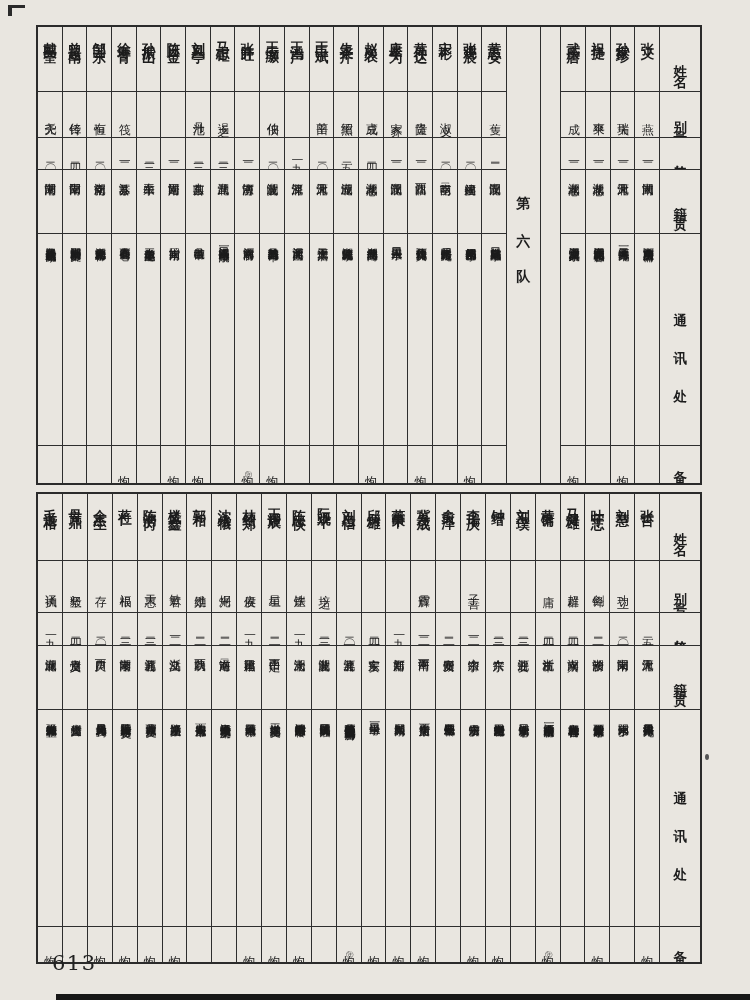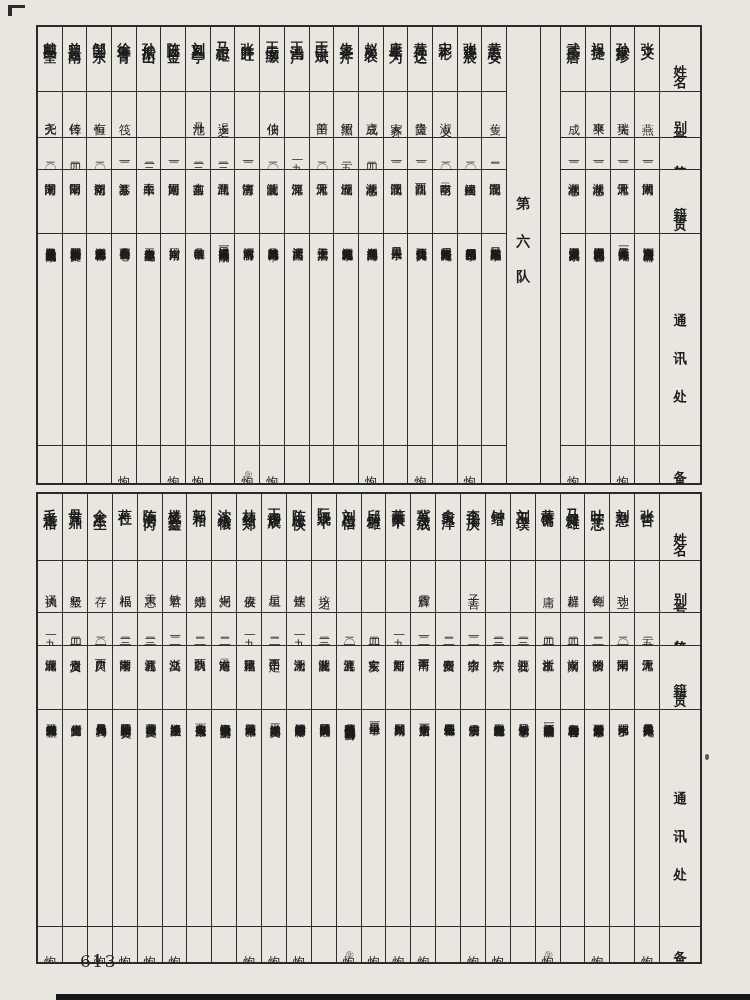--- a/index.html
+++ b/index.html
@@ -45,21 +45,21 @@
   .note-t{font-size:12.5px;}
   .mark{font-size:8px;letter-spacing:0;}
 
   .hl{font-weight:600;font-size:13.5px;line-height:1;}
   .h-cell{align-items:center;}
   .hl-2{letter-spacing:0.85em;text-indent:0.85em;}
   .hl-addr{letter-spacing:2.8em;text-indent:2.8em;}
   .squad-t{font-size:14px;font-weight:600;letter-spacing:2.6em;margin-top:158px;line-height:1;}
 
   .page-num{position:absolute;left:52px;top:951px;font-family:"DejaVu Serif",serif;
-            font-size:17px;letter-spacing:1.5px;color:#222;margin-left:28px;}
+            font-size:21px;letter-spacing:1.5px;color:#222;}
 </style>
 </head>
 <body>
 
 <div class="sheet">
   <div class="artifact-corner"></div>
   <div id="top-table" class="rtable">
   <div class="col header-col">
     <div class="cell r-name h-cell">
       <span class="vt hl hl-2">姓名</span>

